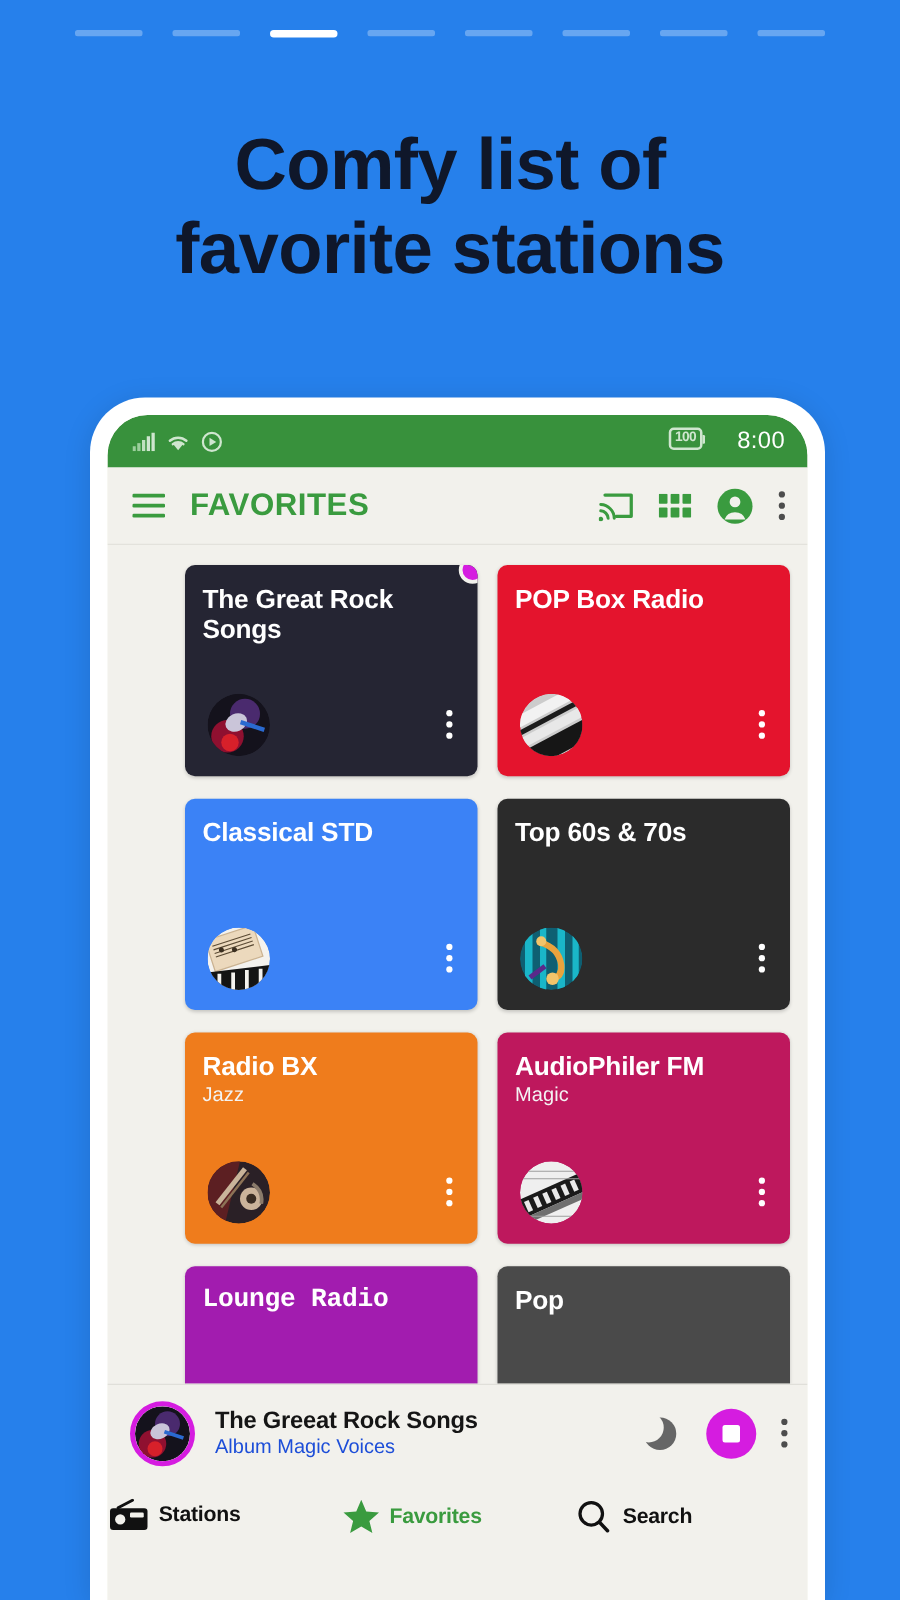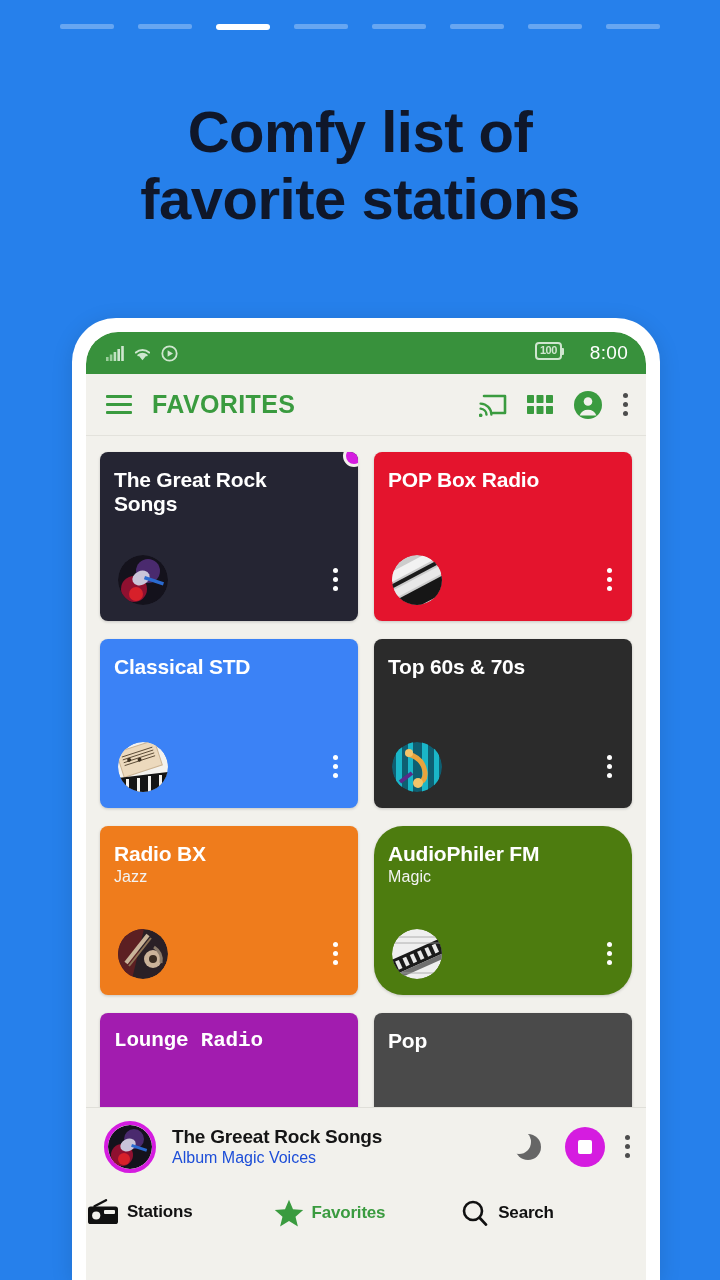--- a/index.html
+++ b/index.html
@@ -80,21 +80,21 @@
   .hamburger span { display:block; height:3px; background:#3a9b3f; border-radius:1px; }
   .app-title {
     color:#3a9b3f; font-size:25px; font-weight:bold;
     letter-spacing:0.4px; margin-left:20px; flex:1;
   }
   .tb-ic { margin-left:20px; display:flex; align-items:center; cursor:pointer; }
   .dots-v { width:5px; display:flex; flex-direction:column; gap:4px; align-items:center; }
   .dots-v i { width:5px; height:5px; border-radius:50%; background:#4d4d4d; display:block; }
 
   
-  .grid-wrap { flex:1; overflow:hidden; padding:16px 14px 0 14px; background:#f2f1ec; }
+  .grid-wrap { flex:1; overflow:hidden; padding:16px 14px 0 14px; background:#f2f1ec;margin-left:48px; }
   .grid { display:grid; grid-template-columns:1fr 1fr; gap:18px 16px; }
   .card {
     height:169px; border-radius:8px; position:relative;
     padding:16px 14px; overflow:hidden;
     box-shadow:0 1px 3px rgba(0,0,0,0.18);
     cursor:pointer;
   }
   .card .c-title {
     color:#ffffff; font-size:21px; font-weight:bold;
     line-height:1.16; letter-spacing:-0.2px; max-width:95%;
@@ -349,21 +349,21 @@
                 <path d="M36 18 Q45 24 43 34" stroke="#8a7a6a" stroke-width="3" fill="none"></path>
               </svg></div>
             <div class="cdots">
               <span class="dots-v">
                 <i></i>
                 <i></i>
                 <i></i>
               </span>
             </div>
           </div>
-          <div class="card" style="background: #4d7c0f; border-radius: 29px;">
+          <div class="card" style="background: #be185d;">
             <div class="c-title" style="color: rgb(255, 255, 255);">AudioPhiler FM</div>
             <div class="c-sub">Magic</div>
             <div class="art"><svg viewBox="0 0 50 50">
                 <circle cx="25" cy="25" r="25" fill="#efefef"></circle>
                 <g transform="rotate(-24 25 25)">
                   <rect x="-4" y="20" width="58" height="15" fill="#1a1a1a"></rect>
                   <rect x="-4" y="35" width="58" height="5" fill="#6f6f6f"></rect>
                   <g fill="#e9e9e9">
                     <rect x="2" y="23" width="4" height="9"></rect>
                     <rect x="10" y="23" width="4" height="9"></rect>

